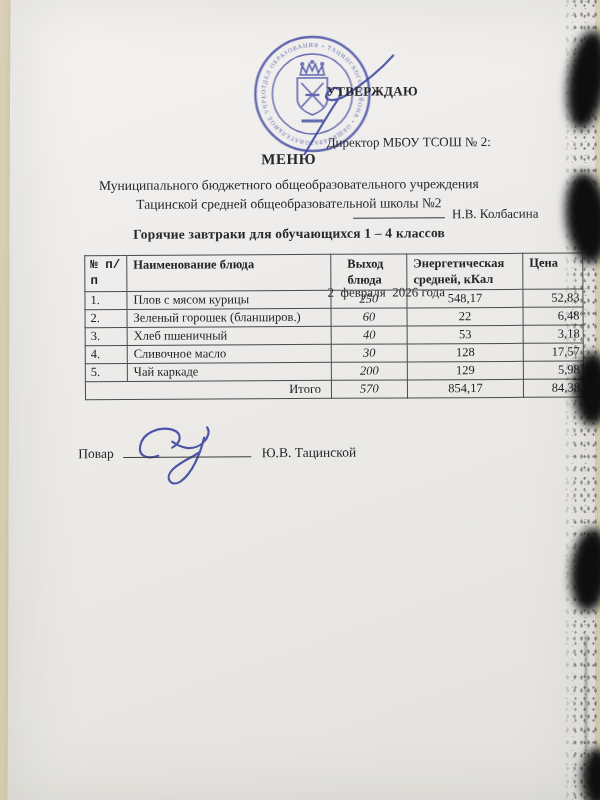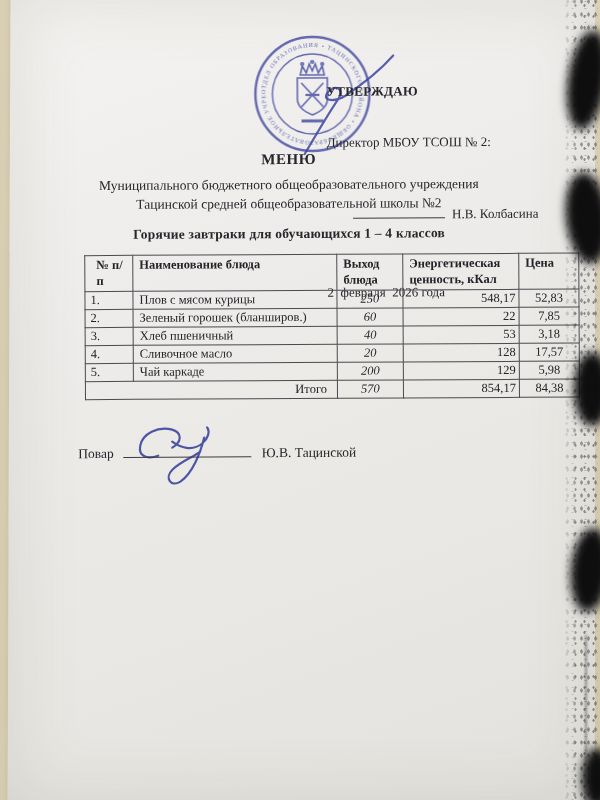--- a/index.html
+++ b/index.html
@@ -34,31 +34,31 @@
   .heading .org{font-size:13.5px; line-height:19px;}
   .heading .subtitle{font-weight:bold; font-size:13.5px; margin-top:13px; letter-spacing:.2px;}
 
   
   .menu-table{
     position:absolute; left:85px; top:254px; border-collapse:collapse;
     font-size:12.5px; color:#232328;
   }
   .menu-table th,.menu-table td{border:1.3px solid #4a4a50; padding:0 3px; line-height:15.5px;}
   .menu-table th{font-weight:bold; text-align:left; vertical-align:top; padding-top:2px; padding-bottom:2px;}
-  .menu-table th.h0{width:33px; text-align:left; padding-left:11px;}
+  .menu-table th.h0{width:33px; text-align:left; padding-left:5px;font-family:Liberation Mono, monospace;}
   .menu-table th.h1{width:194px; padding-left:6px;}
-  .menu-table th.h2{width:56px; padding-left:6px;}
+  .menu-table th.h2{width:56px; padding-left:16px;}
   .menu-table th.h3{width:106px; padding-left:6px;}
   .menu-table th.h4{width:50px; padding-left:6px;}
   .menu-table td{height:17px;}
   .menu-table td.c0{text-align:left; padding-left:5px;}
   .menu-table td.c1{text-align:left; padding-left:6px;}
   .menu-table td.c2{text-align:center;font-style:italic;}
-  .menu-table td.c3{text-align:right;}
-  .menu-table td.c4{text-align:center; padding-right:3px;}
+  .menu-table td.c3{text-align:center;}
+  .menu-table td.c4{text-align:right; padding-right:3px;}
   .menu-table td.total-label{text-align:right; padding-right:10px;}
 
   
   .footer{position:absolute; left:78px; top:443px; font-size:13.5px;}
   .footer .sig-line2{display:inline-block; width:128px; border-bottom:1.2px solid #3a3a40; height:13px; margin:0 10px;}
 
   
   .speckle-strip{
     position:absolute; right:2px; top:0; width:36px; height:100%; z-index:5; opacity:.75;
     background-image:
@@ -131,50 +131,50 @@
       <div class="org">Тацинской средней общеобразовательной школы №2</div>
       <div class="subtitle">Горячие завтраки для обучающихся 1 – 4 классов</div>
     </div>
 
     <table class="menu-table">
       <thead>
         <tr>
           <th class="h0">№ п/п</th>
           <th class="h1">Наименование блюда</th>
           <th class="h2">Выход блюда</th>
-          <th class="h3">Энергетическая ценность, кКал</th>
+          <th class="h3">Энергетическая средней, кКал</th>
           <th class="h4">Цена</th>
         </tr>
       </thead>
       <tbody>
           <tr>
             <td class="c0">1.</td>
             <td class="c1">Плов с мясом курицы</td>
             <td class="c2">250</td>
             <td class="c3">548,17</td>
             <td class="c4">52,83</td>
           </tr>
           <tr>
             <td class="c0">2.</td>
             <td class="c1">Зеленый горошек (бланширов.)</td>
             <td class="c2">60</td>
             <td class="c3">22</td>
-            <td class="c4">7,85</td>
+            <td class="c4">6,48</td>
           </tr>
           <tr>
             <td class="c0">3.</td>
             <td class="c1">Хлеб пшеничный</td>
             <td class="c2">40</td>
             <td class="c3">53</td>
             <td class="c4">3,18</td>
           </tr>
           <tr>
             <td class="c0">4.</td>
             <td class="c1">Сливочное масло</td>
-            <td class="c2">20</td>
+            <td class="c2">30</td>
             <td class="c3">128</td>
             <td class="c4">17,57</td>
           </tr>
           <tr>
             <td class="c0">5.</td>
             <td class="c1">Чай каркаде</td>
             <td class="c2">200</td>
             <td class="c3">129</td>
             <td class="c4">5,98</td>
           </tr>

